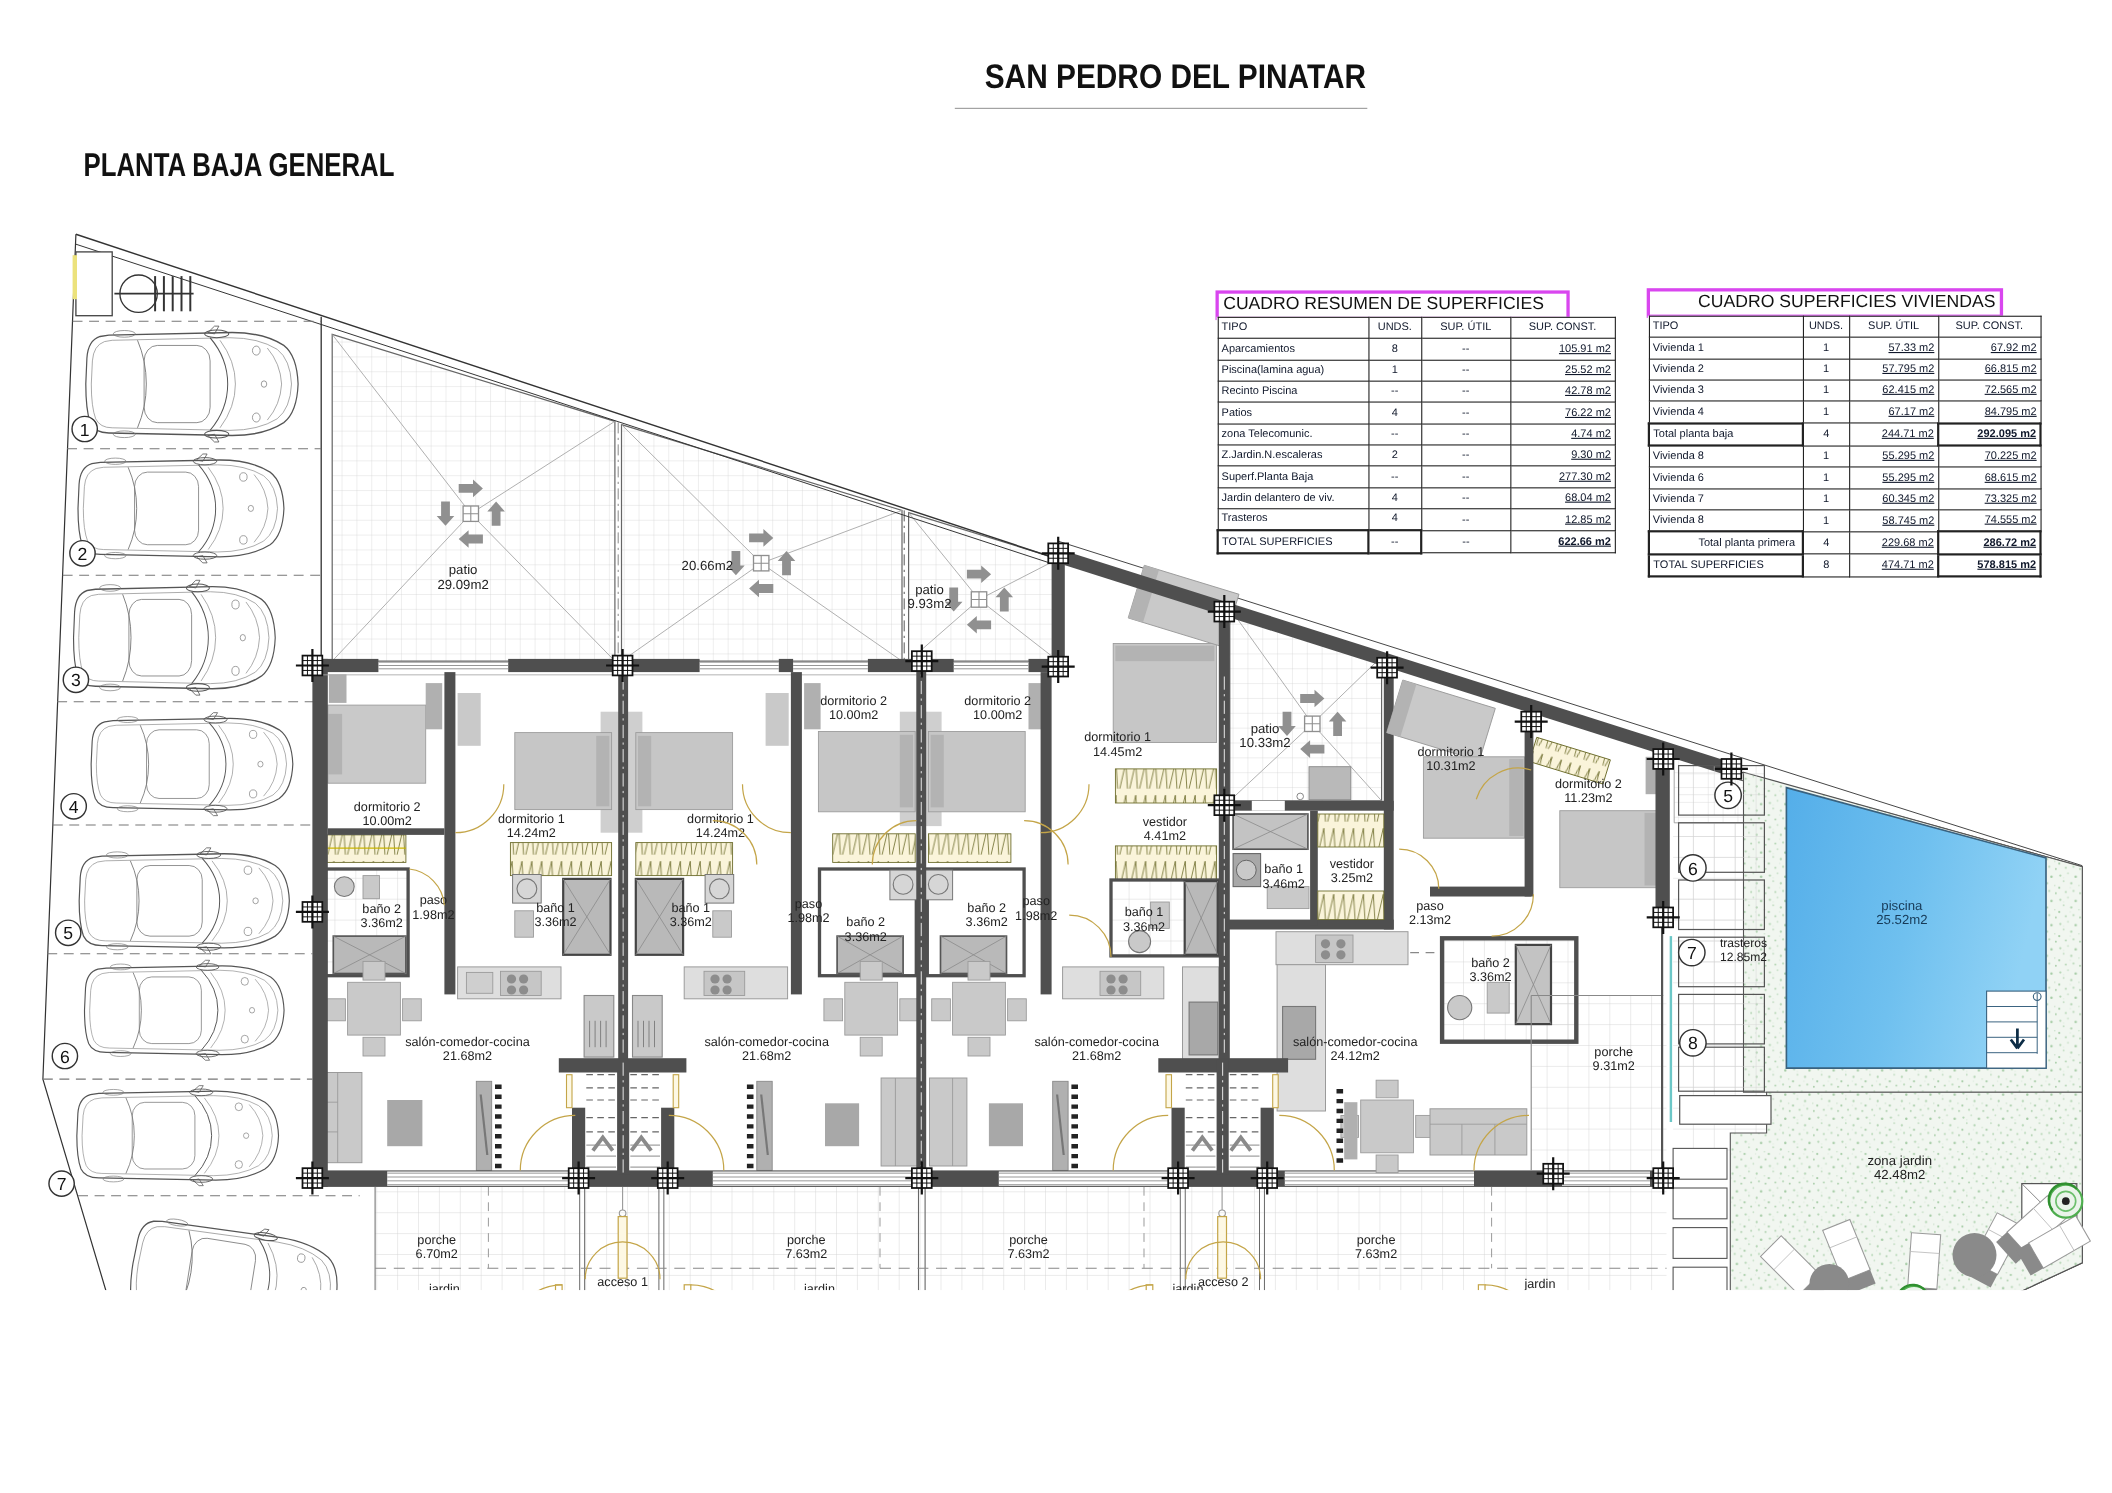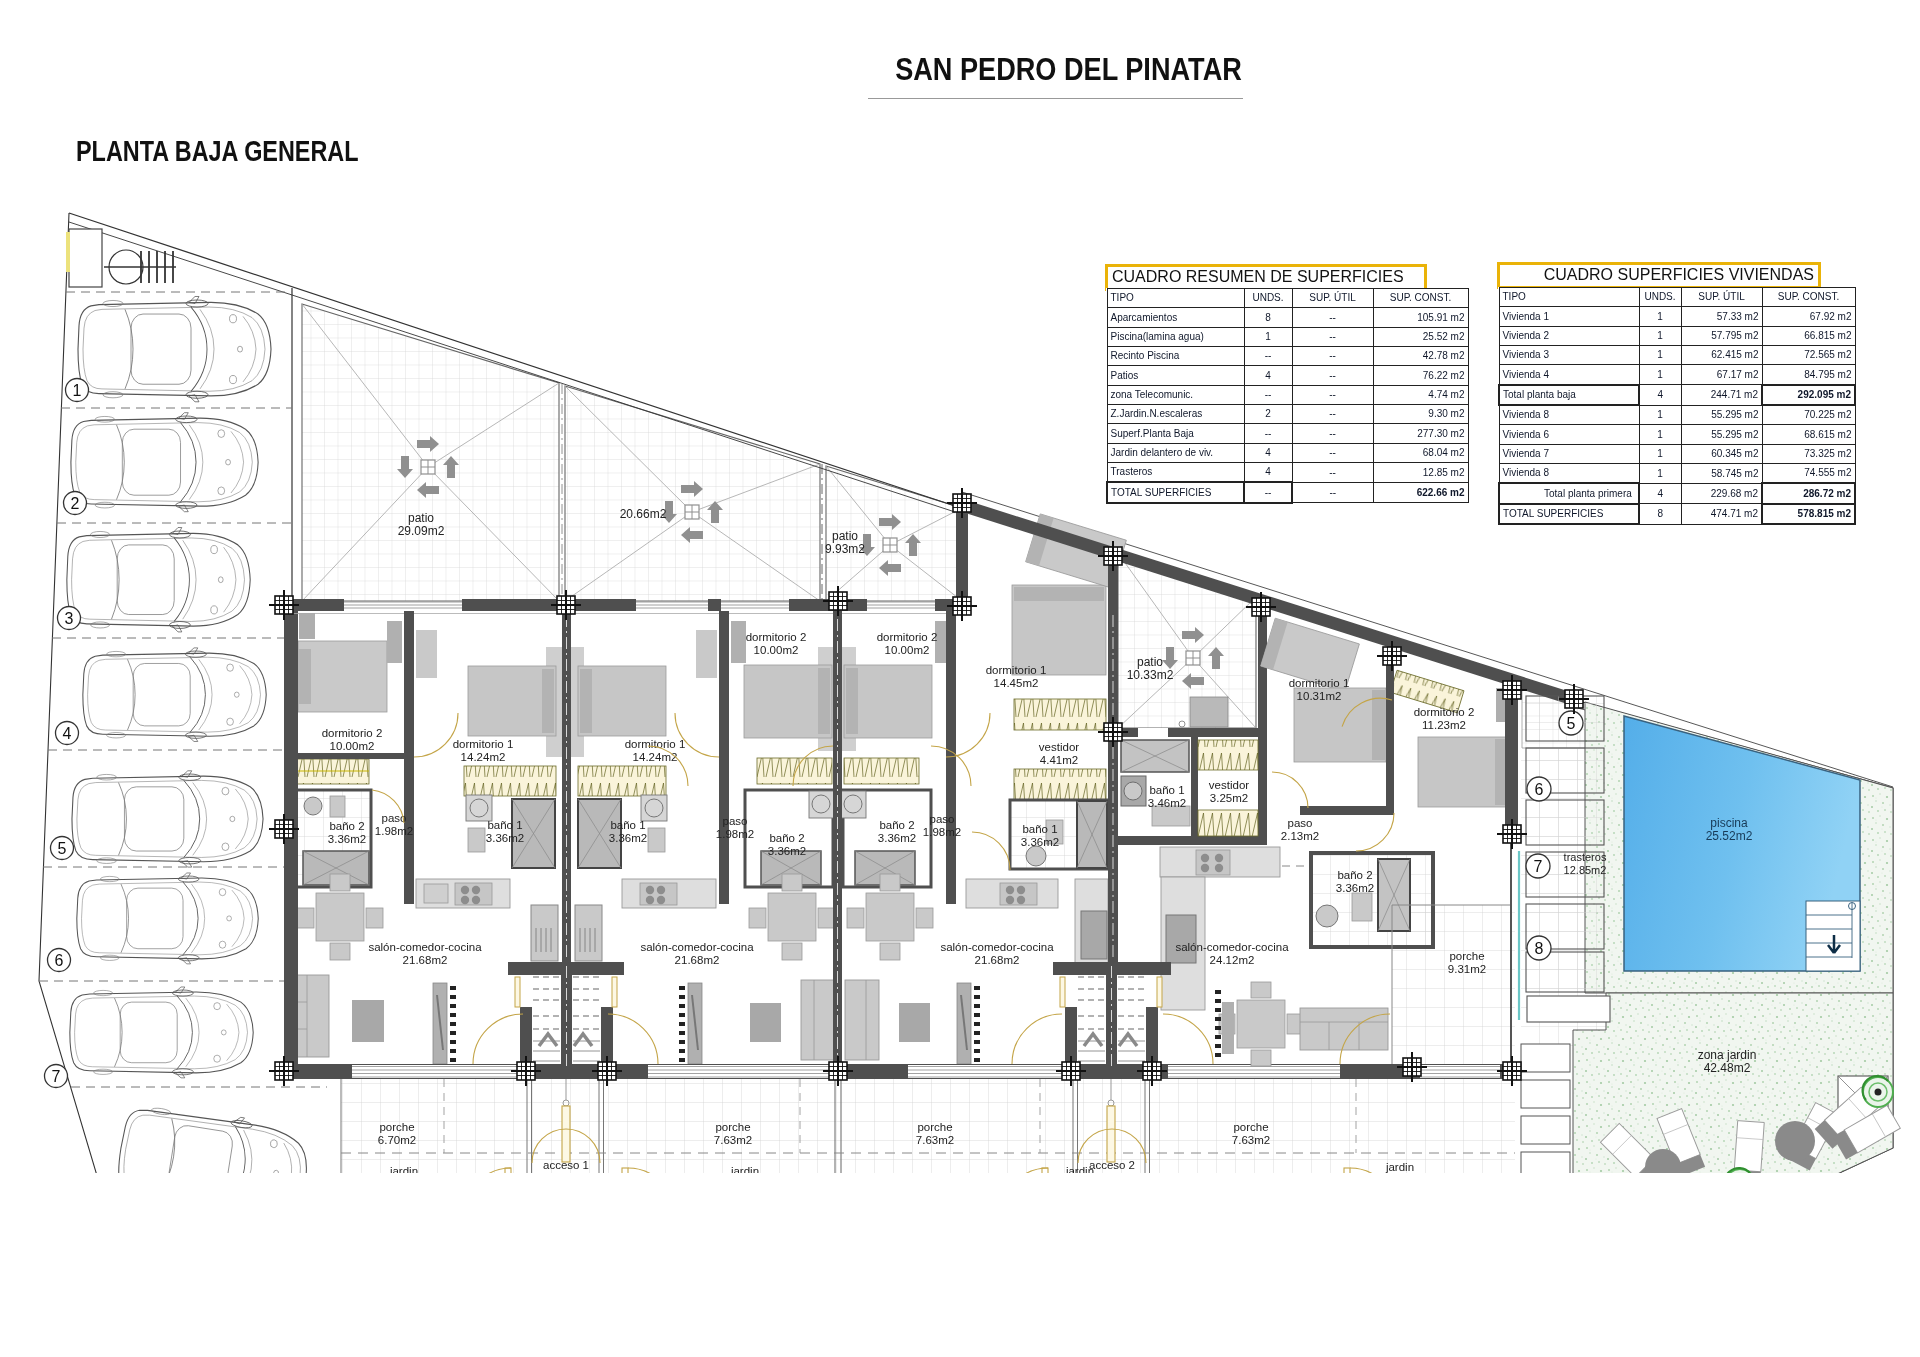--- a/index.html
+++ b/index.html
@@ -5,23 +5,23 @@
 html,body{margin:0;padding:0;background:#fff;}
 #page{position:relative;width:1920px;height:1173px;background:#fff;overflow:hidden;
  font-family:"Liberation Sans",sans-serif;}
 #title{position:absolute;left:781px;top:52px;width:575px;text-align:center;white-space:nowrap;
  font-size:31px;font-weight:bold;color:#111;letter-spacing:0px;transform:scaleX(0.875);}
 #titleline{position:absolute;left:868px;top:98px;width:375px;border-top:1.5px solid #999;}
 #subtitle{position:absolute;left:76px;top:134px;font-size:30px;font-weight:bold;color:#111;transform:scaleX(0.78);transform-origin:left;}
 #escala{position:absolute;left:1700px;top:1330px;width:205px;text-align:right;font-size:12px;font-weight:bold;color:#111;letter-spacing:-0.8px;}
 table.t{position:absolute;border-collapse:collapse;font-size:10px;color:#0f172a;background:#fff;}
 table.t td{border:1px solid #222;padding:0 3px;white-space:nowrap;height:18.35px;line-height:12px;}
-.hdrbox{position:absolute;border:3px solid #eab308;background:#fff;font-size:16px;font-weight:normal;
+.hdrbox{position:absolute;border:3px solid #d946ef;background:#fff;font-size:16px;font-weight:normal;
  padding:1px 4px 2px 4px;white-space:nowrap;color:#111;}
-td.c{text-align:center;} td.r{text-align:right;} td.b{font-weight:bold;}
+td.c{text-align:center;} td.r{text-align:right;text-decoration:underline;} td.b{font-weight:bold;}
 </style>
 </head>
 <body>
 <div id="page">
 
 <div id="title">SAN PEDRO DEL PINATAR</div>
 <div id="titleline"></div>
 
 <div id="subtitle">PLANTA BAJA GENERAL</div>
 

